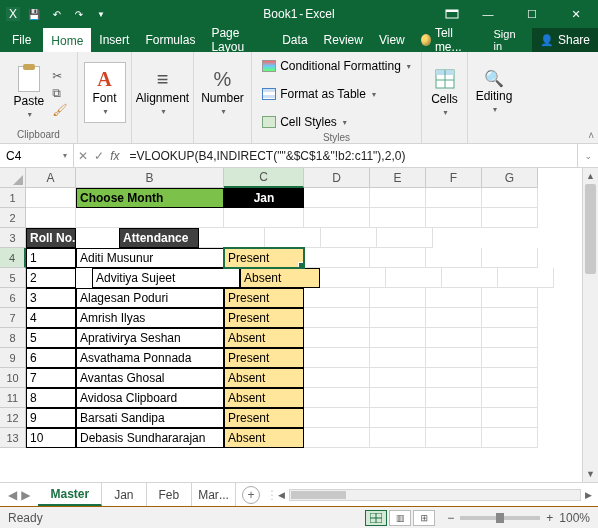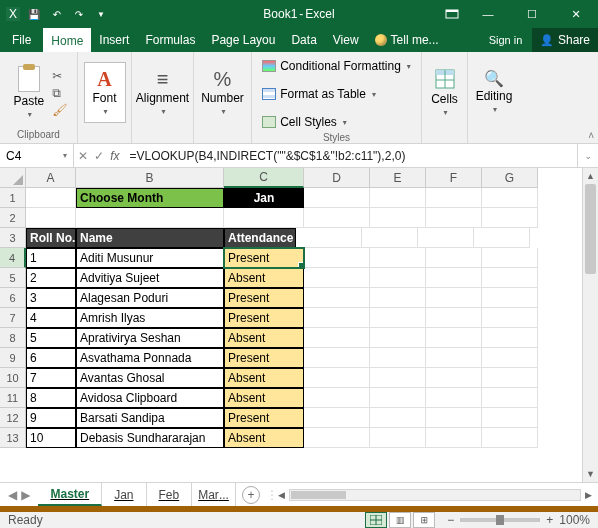--- a/index.html
+++ b/index.html
@@ -60,30 +60,30 @@
 .td-att{border:1px solid #000!important;background:#ffe69a}
 .sel-cell{outline:2px solid #1a7042;outline-offset:-1px;position:relative}
 .sel-cell:after{content:"";position:absolute;right:-3px;bottom:-3px;width:6px;height:6px;background:#1a7042;border:1px solid #fff}
 .vscroll{width:16px;background:#f0f0f0;border-left:1px solid #d4d4d4;display:flex;flex-direction:column}
 .vscroll .arr{height:16px;display:flex;align-items:center;justify-content:center;font-size:9px;color:#666;cursor:pointer}
 .vscroll .track{flex:1;position:relative}
 .vscroll .thumb{position:absolute;left:2px;right:2px;top:0;height:90px;background:#c8c8c8;border-radius:2px}
 .tabs-row{height:24px;display:flex;align-items:center;border-top:1px solid #d4d4d4;background:#fff}
 .tab-nav{display:flex;gap:4px;padding:0 8px;color:#888;font-size:10px}
 .tab-nav span{cursor:pointer}
-.sheet-tabs{display:flex;align-items:flex-start;height:100%;text-decoration:underline;}
+.sheet-tabs{display:flex;align-items:flex-start;height:100%;}
 .stab{padding:0 12px;height:100%;display:flex;align-items:center;border-right:1px solid #d4d4d4;font-size:12px;color:#444;cursor:pointer}
 .stab.active{background:#fff;border-bottom:2px solid #1a7042;font-weight:bold;color:#1a7042}
 .stab.more{padding:0 6px}
 .add-sheet{width:18px;height:18px;border:1px solid #aaa;border-radius:50%;display:flex;align-items:center;justify-content:center;margin:0 6px;font-size:12px;color:#666;cursor:pointer}
 .hscroll{flex:1;display:flex;align-items:center;padding:0 4px;gap:2px}
 .hscroll .track{flex:1;height:12px;background:#f0f0f0;position:relative;border:1px solid #d4d4d4}
 .hscroll .thumb{position:absolute;left:1px;top:1px;bottom:1px;width:55px;background:#c8c8c8}
 .hscroll .arr{font-size:9px;color:#666;cursor:pointer;padding:0 2px}
-.status{height:22px;background:#f1f1f1;border-top:6px solid #a16207;display:flex;align-items:center;font-size:11px;color:#555}
+.status{height:22px;background:#f1f1f1;border-top:1px solid #a16207;display:flex;align-items:center;font-size:11px;color:#555}
 .status .ready{padding:0 8px}
 .status .views{margin-left:auto;display:flex;gap:2px;padding:0 4px}
 .vbtn{width:22px;height:16px;border:1px solid #bbb;display:flex;align-items:center;justify-content:center;background:#fff;font-size:9px;cursor:pointer}
 .vbtn.active{background:#d6e8d6;border-color:#1a7042}
 .zoom{display:flex;align-items:center;gap:6px;padding:0 8px}
 .zslider{width:80px;height:4px;background:#c8c8c8;position:relative}
 .zslider:after{content:"";position:absolute;left:50%;top:-3px;width:8px;height:10px;background:#888;transform:translateX(-50%)}
 .caret{font-size:8px;color:#666;margin-left:2px}
 .paste-ico{width:22px;height:26px;background:#fff;border:1px solid #bbb;position:relative}
 .paste-ico:before{content:"";position:absolute;top:-3px;left:4px;right:4px;height:6px;background:#c9a558;border-radius:2px}
@@ -123,20 +123,21 @@
   </div>
 </div>
 
 <div class="menubar">
   <div class="mtab file">File</div>
   <div class="mtab active">Home</div>
   <div class="mtab">Insert</div>
   <div class="mtab">Formulas</div>
   <div class="mtab">Page Layou</div>
   <div class="mtab">Data</div>
+  <div class="mtab">Review</div>
   <div class="mtab">View</div>
   <div class="mtab tell">
       <span class="bulb"></span>
       <span>Tell me...</span>
     </div>
   <div class="mtab sign" style="margin-left:auto">Sign in</div>
   <div class="mtab share">
       <span style="font-size:11px">👤</span>
       <span>Share</span>
     </div>
@@ -296,39 +297,38 @@
             <div class="cell " style="width: 50px;"></div>
             <div class="cell " style="width: 148px;"></div>
             <div class="cell " style="width: 80px;"></div>
             <div class="cell " style="width: 66px;"></div>
             <div class="cell " style="width: 56px;"></div>
             <div class="cell " style="width: 56px;"></div>
             <div class="cell " style="width: 56px;"></div>
           </div>
           <div class="row">
             <div class="cell th-green" style="width: 50px;">Roll No.</div>
-            <div class="cell th-green" style="width: 148px;">Name</div>
-            <div class="cell th-green" style="width: 72px;">Attendance</div>
+            <div class="cell th-green" style="width: 80px; margin-left: 43px;">Attendance</div>
             <div class="cell " style="width: 66px;"></div>
             <div class="cell " style="width: 56px;"></div>
             <div class="cell " style="width: 56px;"></div>
             <div class="cell " style="width: 56px;"></div>
           </div>
           <div class="row">
             <div class="cell td-border" style="width: 50px;">1</div>
             <div class="cell td-border" style="width: 148px;">Aditi Musunur</div>
             <div class="cell td-att sel-cell" style="width: 80px;">Present</div>
             <div class="cell " style="width: 66px;"></div>
             <div class="cell " style="width: 56px;"></div>
             <div class="cell " style="width: 56px;"></div>
             <div class="cell " style="width: 56px;"></div>
           </div>
           <div class="row">
             <div class="cell td-border" style="width: 50px;">2</div>
-            <div class="cell td-border" style="width: 148px;">Advitiya Sujeet</div>
+            <div class="cell td-border" style="width: 148px; margin-left: 16px;">Advitiya Sujeet</div>
             <div class="cell td-att" style="width: 80px;">Absent</div>
             <div class="cell " style="width: 66px;"></div>
             <div class="cell " style="width: 56px;"></div>
             <div class="cell " style="width: 56px;"></div>
             <div class="cell " style="width: 56px;"></div>
           </div>
           <div class="row">
             <div class="cell td-border" style="width: 50px;">3</div>
             <div class="cell td-border" style="width: 148px;">Alagesan Poduri</div>
             <div class="cell td-att" style="width: 80px;">Present</div>

